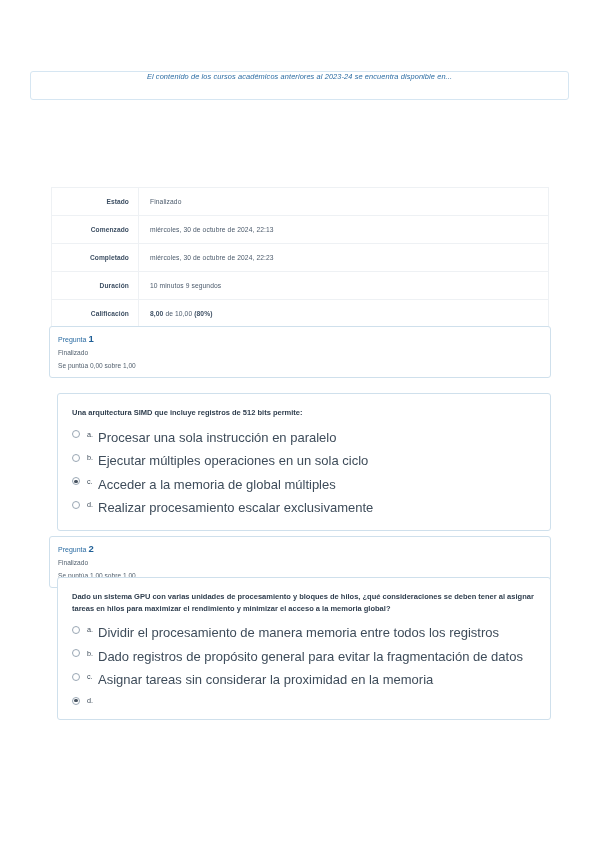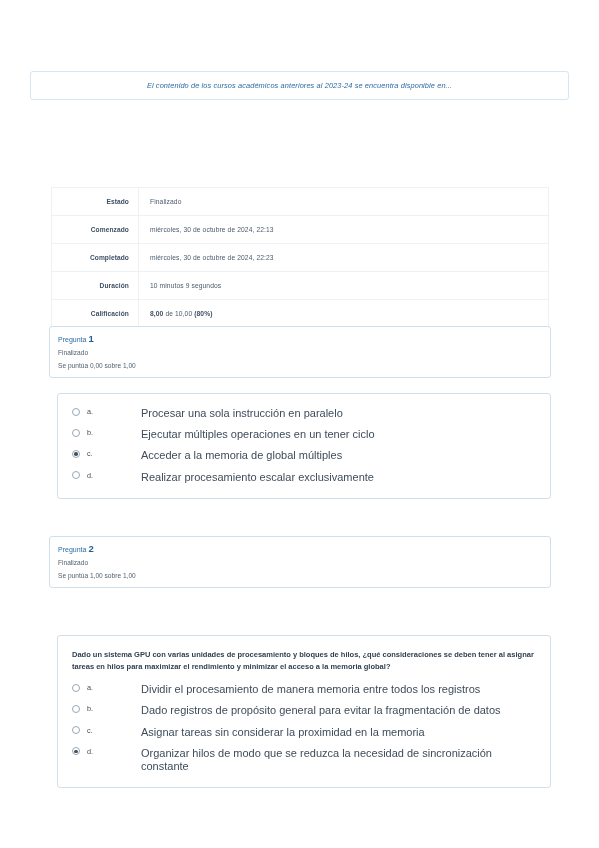--- a/index.html
+++ b/index.html
@@ -27,21 +27,20 @@
     position: absolute;
     left: 30px;
     top: 71px;
     width: 539px;
     height: 29px;
     box-sizing: border-box;
     border: 1px solid #d6e6f2;
     background: #ffffff;
     border-radius: 3px;
     display: flex;
-    align-items: center;
     justify-content: center;
   }
   .notice-text {
     font-size: 7.4px;
     font-style: italic;
     color: #2b6ca3;
     letter-spacing: 0.1px;
     white-space: nowrap;
   }
 
@@ -164,24 +163,23 @@
     border-radius: 50%;
     background: #46525f;
   }
   .opt-letter {
     font-size: 7.2px;
     color: #3e4c5a;
     width: 11px;
     min-width: 11px;
   }
   .opt-text {
-    font-size: 11px;
+    font-size: 13px;
     color: #3e4c5a;
     line-height: 1.2;
-    margin-left: 43px;
   }
 </style>
 </head>
 <body>
 
 <div class="page">
 
   <div class="notice">
     <span class="notice-text">El contenido de los cursos académicos anteriores al 2023-24 se encuentra disponible en...</span>
   </div>
@@ -211,67 +209,67 @@
     </tbody>
   </table>
 
   <div class="qinfo" style="top:326px;">
     <div class="qinfo-head"><span>Pregunta</span><span class="qnum">1</span></div>
     <div class="qinfo-state">Finalizado</div>
     <div class="qinfo-mark">Se puntúa 0,00 sobre 1,00</div>
   </div>
 
   <div class="qbody" style="top:393px;">
+    <div class="qtext">Una arquitectura SIMD que incluye registros de 512 bits permite:</div>
 
     <div class="opt">
       <span class="radio"></span>
       <span class="opt-letter">a.</span>
       <span class="opt-text">Procesar una sola instrucción en paralelo</span>
     </div>
     <div class="opt">
       <span class="radio"></span>
       <span class="opt-letter">b.</span>
-      <span class="opt-text">Ejecutar múltiples operaciones en un tener ciclo</span>
+      <span class="opt-text">Ejecutar múltiples operaciones en un sola ciclo</span>
     </div>
     <div class="opt">
       <span class="radio checked"></span>
       <span class="opt-letter">c.</span>
       <span class="opt-text">Acceder a la memoria de global múltiples</span>
     </div>
     <div class="opt">
       <span class="radio"></span>
       <span class="opt-letter">d.</span>
       <span class="opt-text">Realizar procesamiento escalar exclusivamente</span>
     </div>
   </div>
 
   <div class="qinfo" style="top:536px;">
     <div class="qinfo-head"><span>Pregunta</span><span class="qnum">2</span></div>
     <div class="qinfo-state">Finalizado</div>
     <div class="qinfo-mark">Se puntúa 1,00 sobre 1,00</div>
   </div>
 
-  <div class="qbody" style="top:635px;">
+  <div class="qbody" style="top:577px;">
     <div class="qtext">Dado un sistema GPU con varias unidades de procesamiento y bloques de hilos, ¿qué consideraciones se deben tener al asignar tareas en hilos para maximizar el rendimiento y minimizar el acceso a la memoria global?</div>
 
     <div class="opt">
       <span class="radio"></span>
       <span class="opt-letter">a.</span>
       <span class="opt-text">Dividir el procesamiento de manera memoria entre todos los registros</span>
     </div>
     <div class="opt">
       <span class="radio"></span>
       <span class="opt-letter">b.</span>
       <span class="opt-text">Dado registros de propósito general para evitar la fragmentación de datos</span>
     </div>
     <div class="opt">
       <span class="radio"></span>
       <span class="opt-letter">c.</span>
       <span class="opt-text">Asignar tareas sin considerar la proximidad en la memoria</span>
     </div>
     <div class="opt">
       <span class="radio checked"></span>
       <span class="opt-letter">d.</span>
-      <span class="opt-text">Organizar hilos de modo que se reduzca la necesidad de sincronización constante</span>
     </div>
   </div>
 
 </div>
 
 </body></html>

